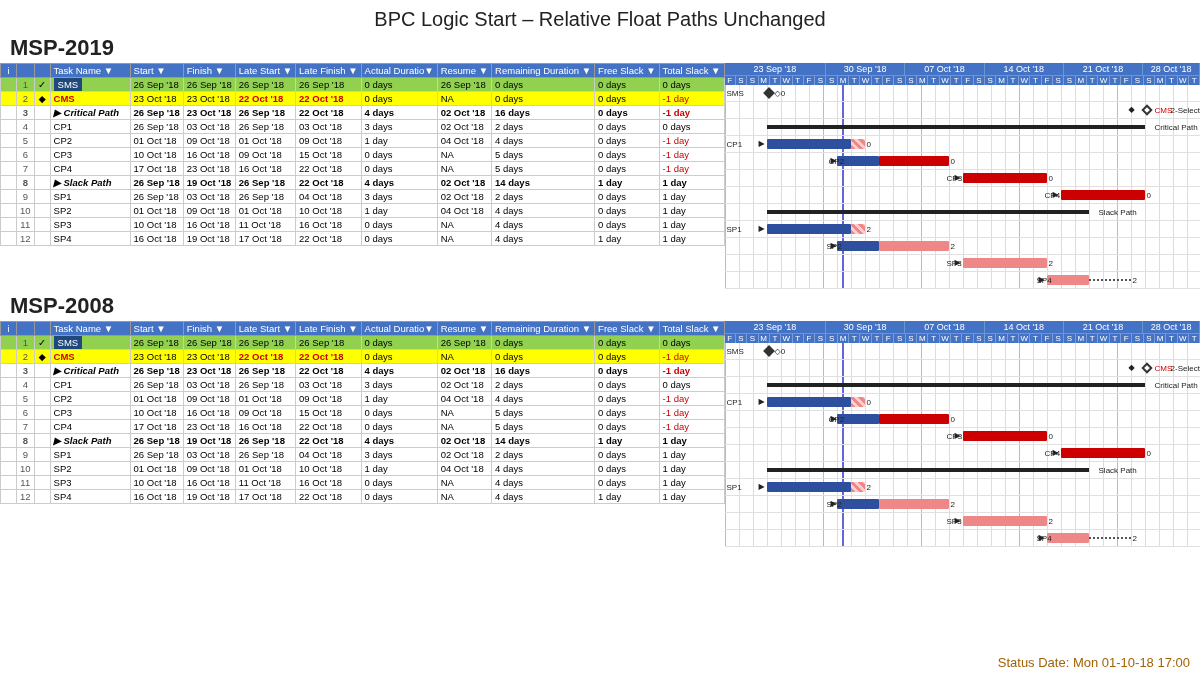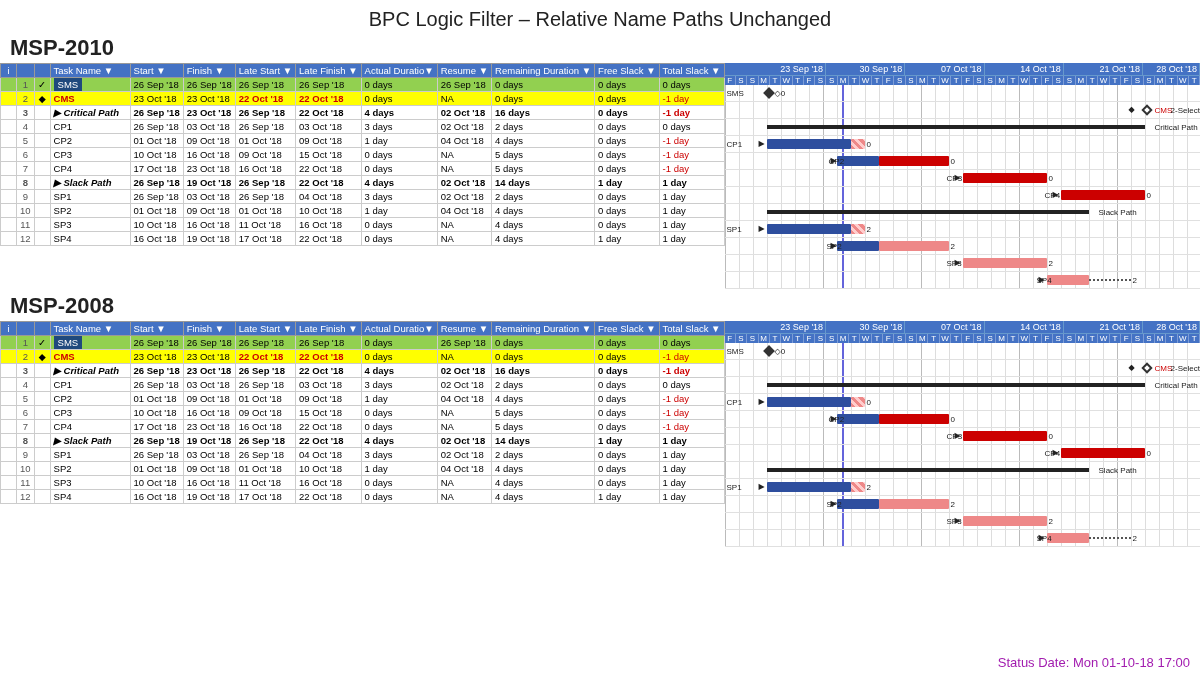--- a/index.html
+++ b/index.html
@@ -108,21 +108,21 @@
     }
 
     .gantt-days-row {
       display: flex;
     }
 
     .gantt-week-cell {
       border-right: 1px solid #6699cc;
       padding: 1px 2px;
       font-size: 9px;
-      text-align: right;
+      text-align: center;
     }
 
     .gantt-day-cell {
       width: 14px;
       text-align: center;
       font-size: 8px;
       border-right: 1px solid rgba(255,255,255,0.3);
       padding: 0;
     }
 
@@ -190,30 +190,30 @@
     .section-divider {
       height: 4px;
       background: white;
     }
 
     .status-date {
       position: absolute;
       bottom: 5px;
       right: 10px;
       font-size: 13px;
-      color: #a21caf;
+      color: #a16207;
       margin-left: 37px;
     }
   </style>
 </head>
 <body>
 
-<div class="main-title">BPC Logic Filter – Relative Name Paths Unchanged</div>
-
-<div class="section-label">MSP-2010</div>
+<div class="main-title">BPC Logic Start – Relative Float Paths Unchanged</div>
+
+<div class="section-label">MSP-2019</div>
 
 <div class="section-wrapper">
 
   <div>
     <table class="task-table">
       <thead>
         <tr>
           <th class="info-col">i</th>
           <th style="width:14px"></th>
           <th style="width:14px"></th>

